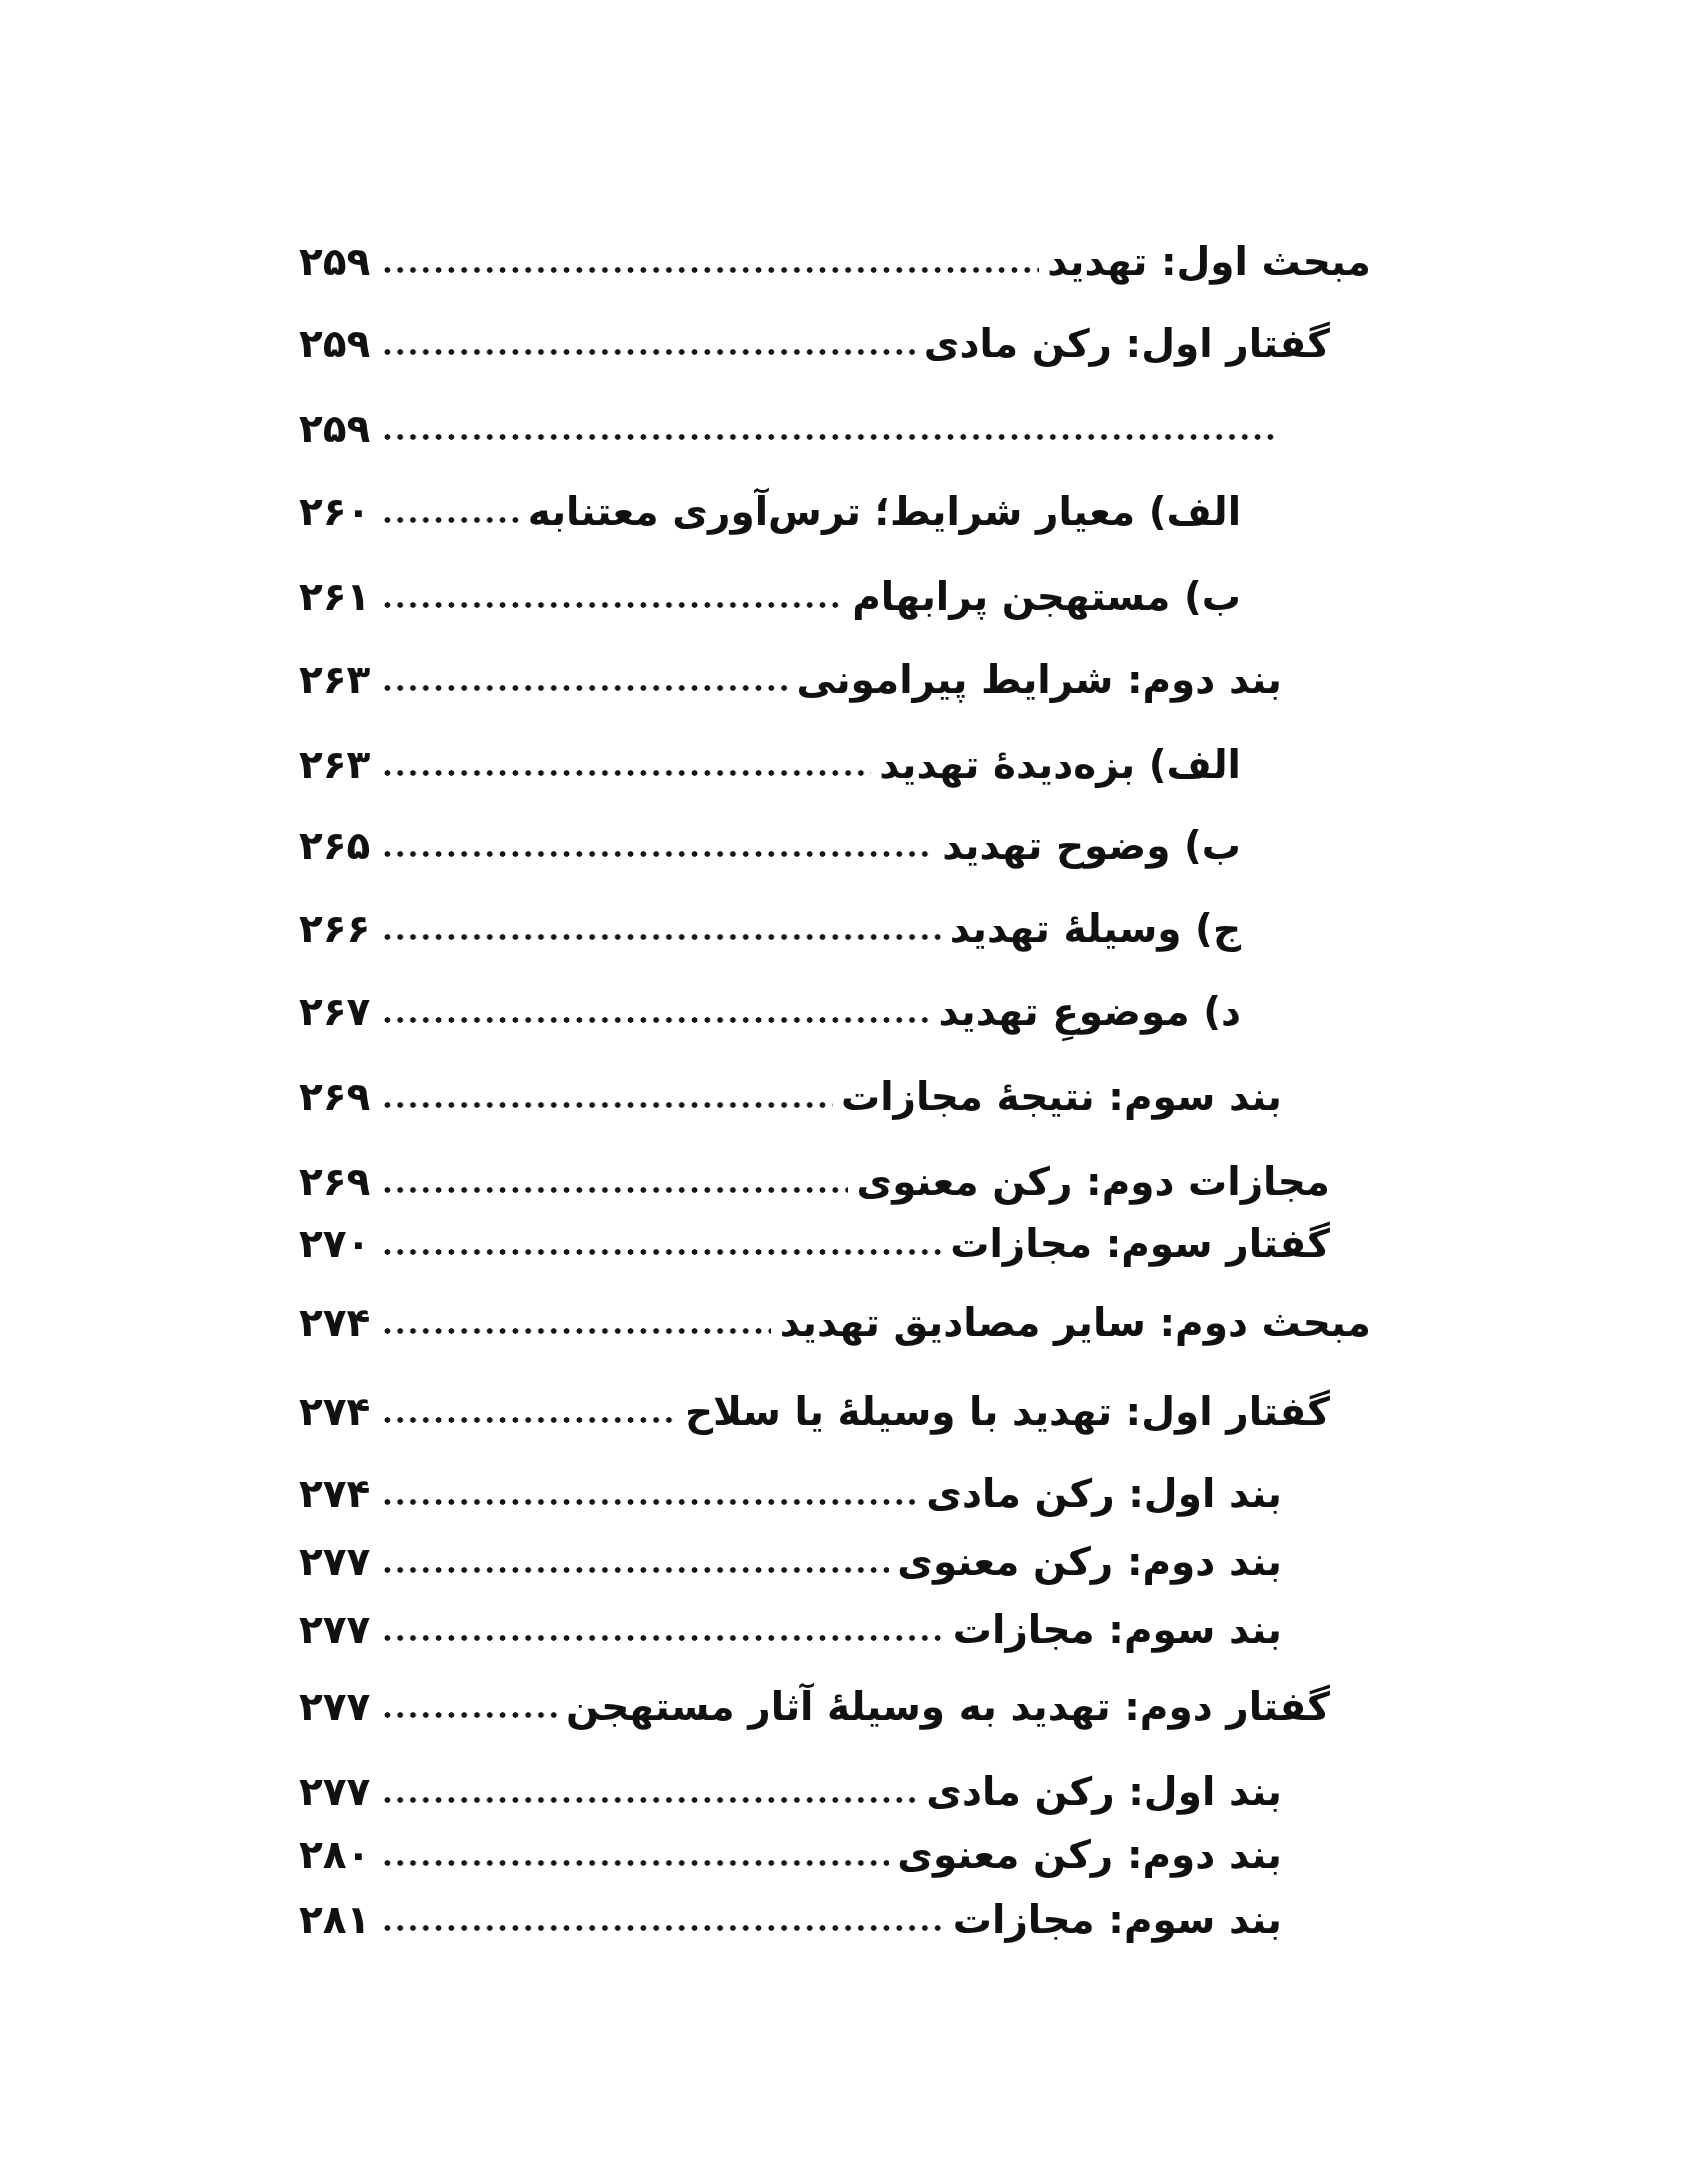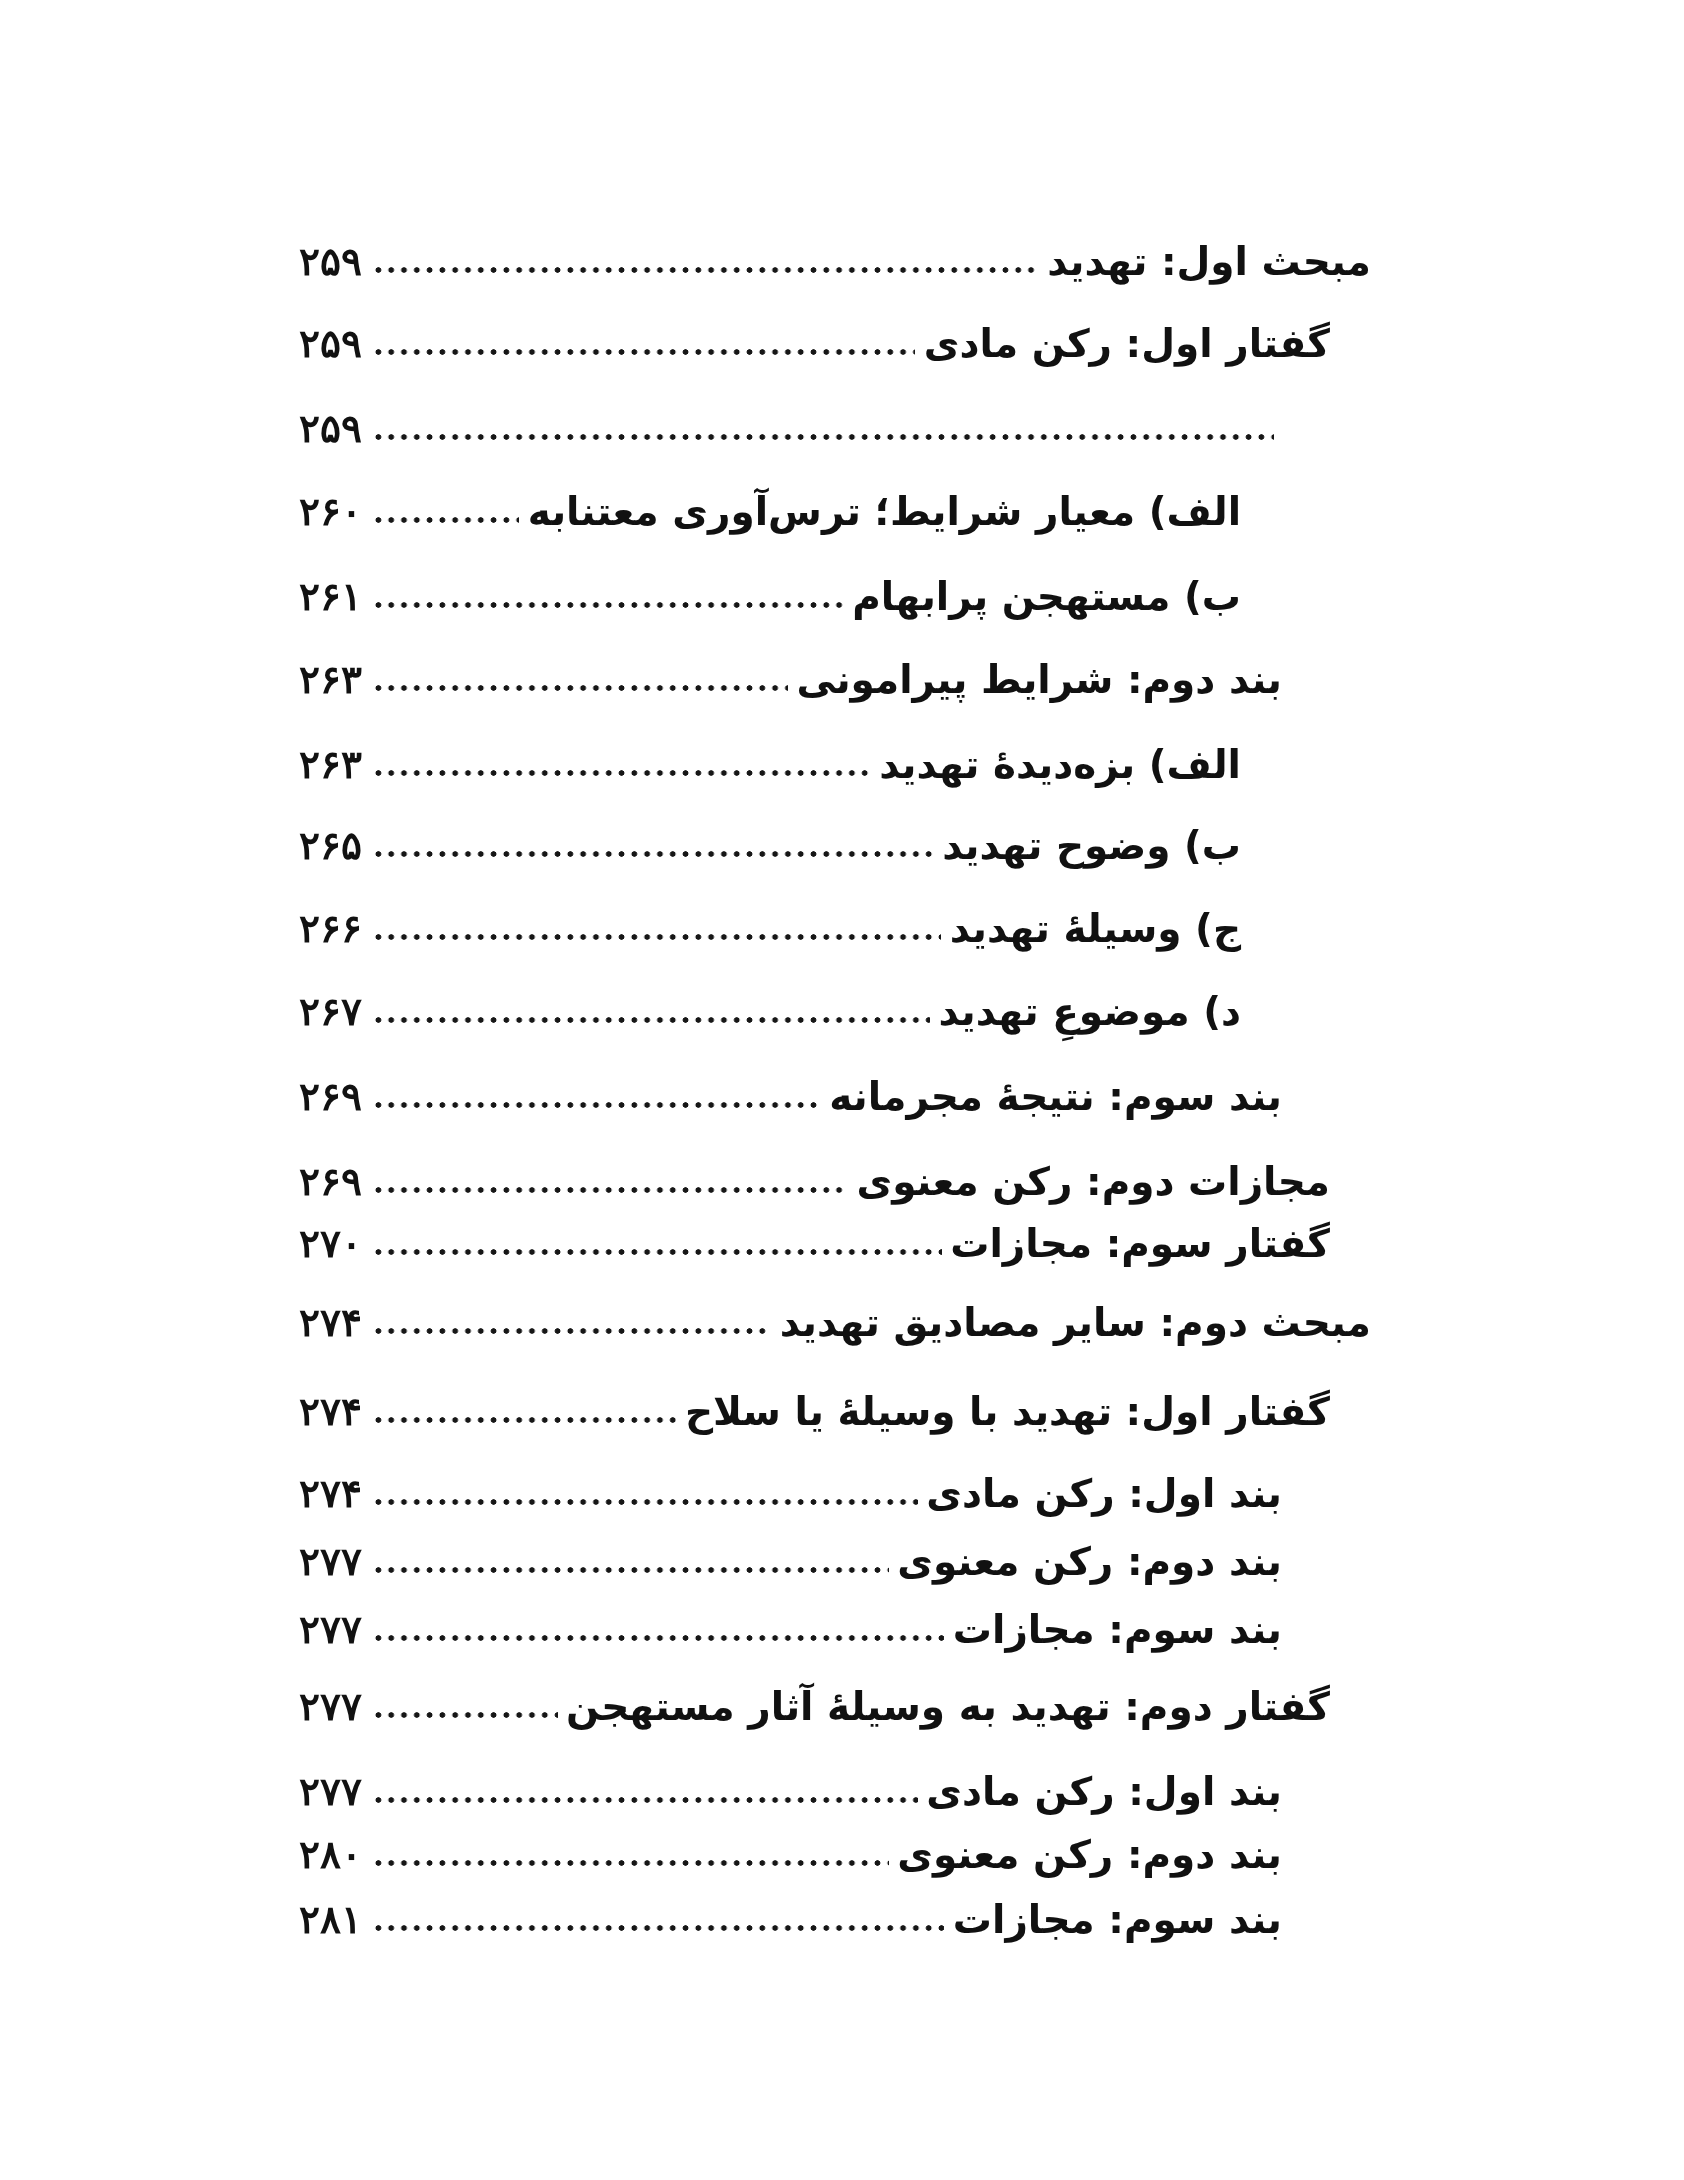--- a/index.html
+++ b/index.html
@@ -41,21 +41,20 @@
     margin: 0 8.5px 19.6px 10.2px; 
     background-image: radial-gradient(circle, #161616 2.6px, transparent 3.2px);
     background-size: 12.8px 8.5px;
     background-position: left center;
     background-repeat: repeat-x;
   }
   .toc-row .num {
     line-height: 65px;
     flex: 0 0 auto;
     letter-spacing: 1.7px;
-    font-family: Liberation Serif, serif;
   }
   
   .lvl1 { padding-right: 0;   width: 1072px; }
   .lvl2 { padding-right: 41px;  width: 1031px; }
   .lvl3 { padding-right: 89px; width: 983px; }
   .lvl4 { padding-right: 129px; width: 942px; }
 </style>
 </head>
 <body>
 
@@ -114,21 +113,21 @@
     <span class="num">۲۶۶</span>
   </div>
 
   <div class="toc-row lvl4" style="top:979px">
     <span class="title">د) موضوعِ تهدید</span>
     <span class="dots"></span>
     <span class="num">۲۶۷</span>
   </div>
 
   <div class="toc-row lvl3" style="top:1064px">
-    <span class="title">بند سوم: نتیجۀ مجرمانه</span>
+    <span class="title">بند سوم: نتیجۀ مجازات</span>
     <span class="dots"></span>
     <span class="num">۲۶۹</span>
   </div>
 
   <div class="toc-row lvl2" style="top:1149px">
     <span class="title">مجازات دوم: رکن معنوی</span>
     <span class="dots"></span>
     <span class="num">۲۶۹</span>
   </div>
 

